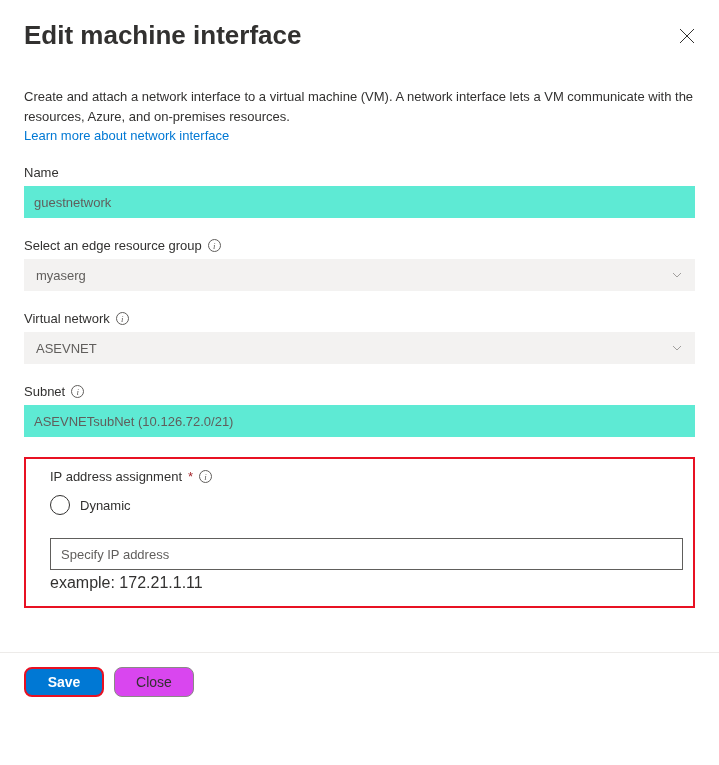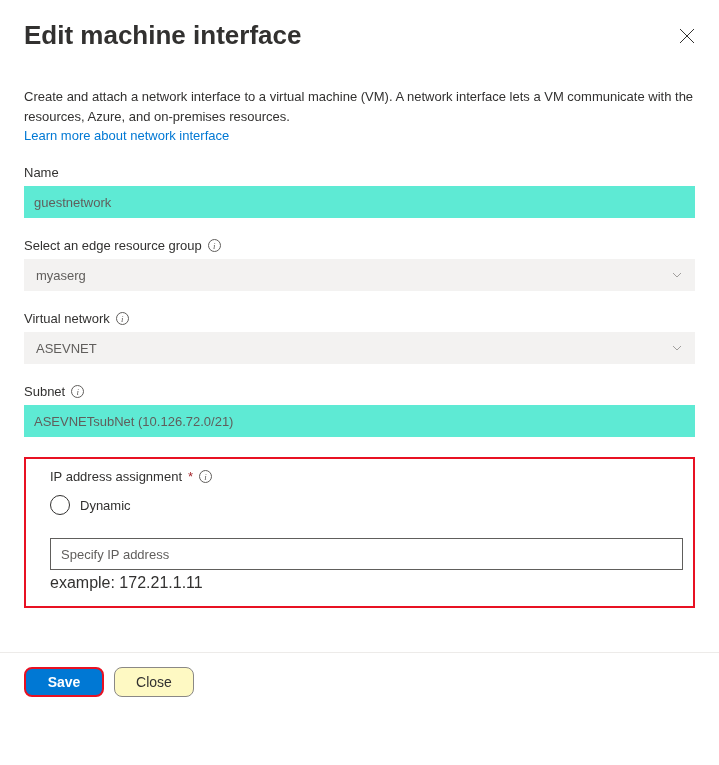--- a/index.html
+++ b/index.html
@@ -131,21 +131,21 @@
       cursor: pointer;
       font-family: inherit;
     }
     .btn-primary {
       background: #0078d4;
       color: #fff;
       border: 2px solid #e81123;
       font-weight: 600;
     }
     .btn-secondary {
-      background: #fef9c3;
+      background: #d946ef;
       color: #323130;
       border: 1px solid #8a8886;
     }
     .radio-group { margin-top: 2px; margin-bottom: 4px; }
   </style>
 </head>
 <body>
 
 <div class="panel">
   <div class="header">

